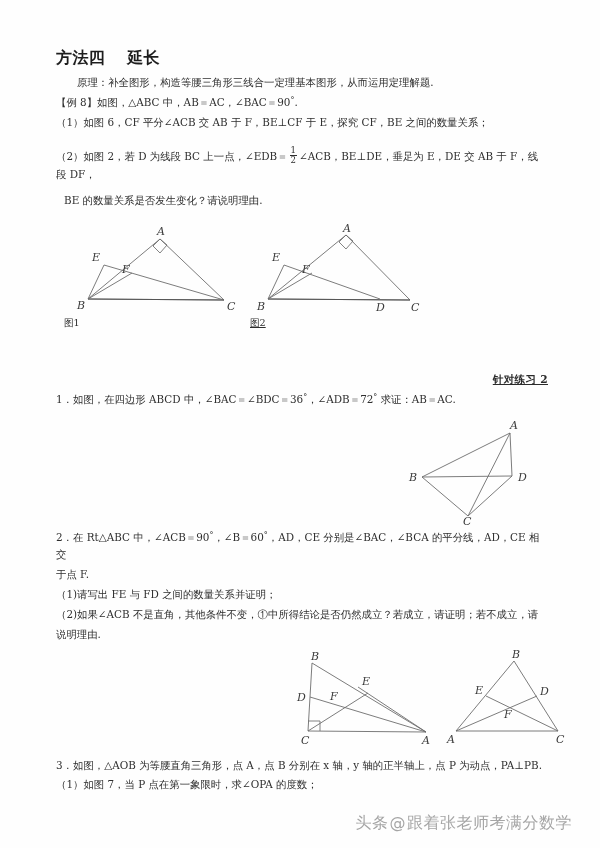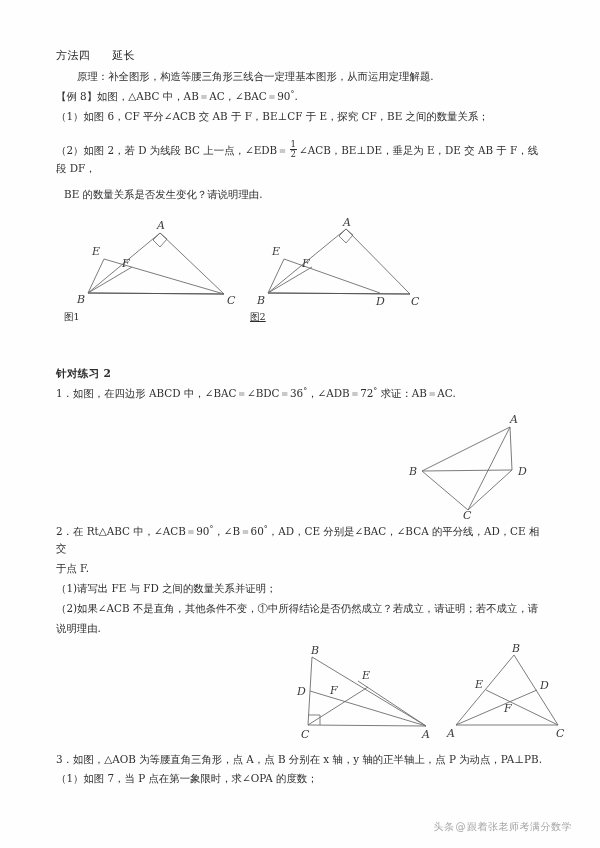--- a/index.html
+++ b/index.html
@@ -24,22 +24,22 @@
   }
   .content {
     position: absolute;
     left: 56px;
     top: 48px;
     width: 492px;
   }
 
   
   .heading {
-    font-weight: normal;
-    font-size: 11px;
+    font-weight: bold;
+    font-size: 16px;
     letter-spacing: .4px;
     margin: 0 0 5px 0;
     color: #1d1d1d;
   }
   .heading .gap { display: inline-block; width: 22px; }
 
   .para {
     font-size: 10.4px;
     line-height: 1.62;
     margin: 0 0 3px 0;
@@ -56,25 +56,26 @@
     font-size: 8.6px;
     line-height: 1.05;
     margin: 0 2px;
     position: relative;
     top: -1px;
   }
   .frac .num { display: block; padding: 0 1px; }
   .frac .den { display: block; border-top: 1px solid #2e2e2e; padding: 0 1px; }
 
   .section-title {
-    text-align: left;
+    text-align: right;
     font-weight: bold;
     font-size: 10.6px;
     margin: 0 0 4px 0;
     letter-spacing: .3px;
+    text-decoration: underline;
   }
 
   
   .figrow { position: relative; }
   .figcap {
     position: absolute;
     font-size: 9.6px;
     color: #2e2e2e;
     text-align: left;
   }
@@ -88,21 +89,21 @@
   .gline { stroke: #6d6d6d; stroke-width: 0.9; fill: none; }
   .gline-dark { stroke: #555; stroke-width: 1.05; fill: none; }
   .gmark { stroke: #6d6d6d; stroke-width: 0.85; fill: none; }
 
   
   .watermark {
     position: absolute;
     right: 28px;
     bottom: 14px;
     font-family: "DejaVu Sans", "Liberation Sans", sans-serif;
-    font-size: 10px;
+    font-size: 16px;
     color: #9e9e9e;
     letter-spacing: .5px;
     white-space: nowrap;
     opacity: .92;
   }
   .watermark .at { margin: 0 1px; }
 </style>
 </head>
 <body>
 

